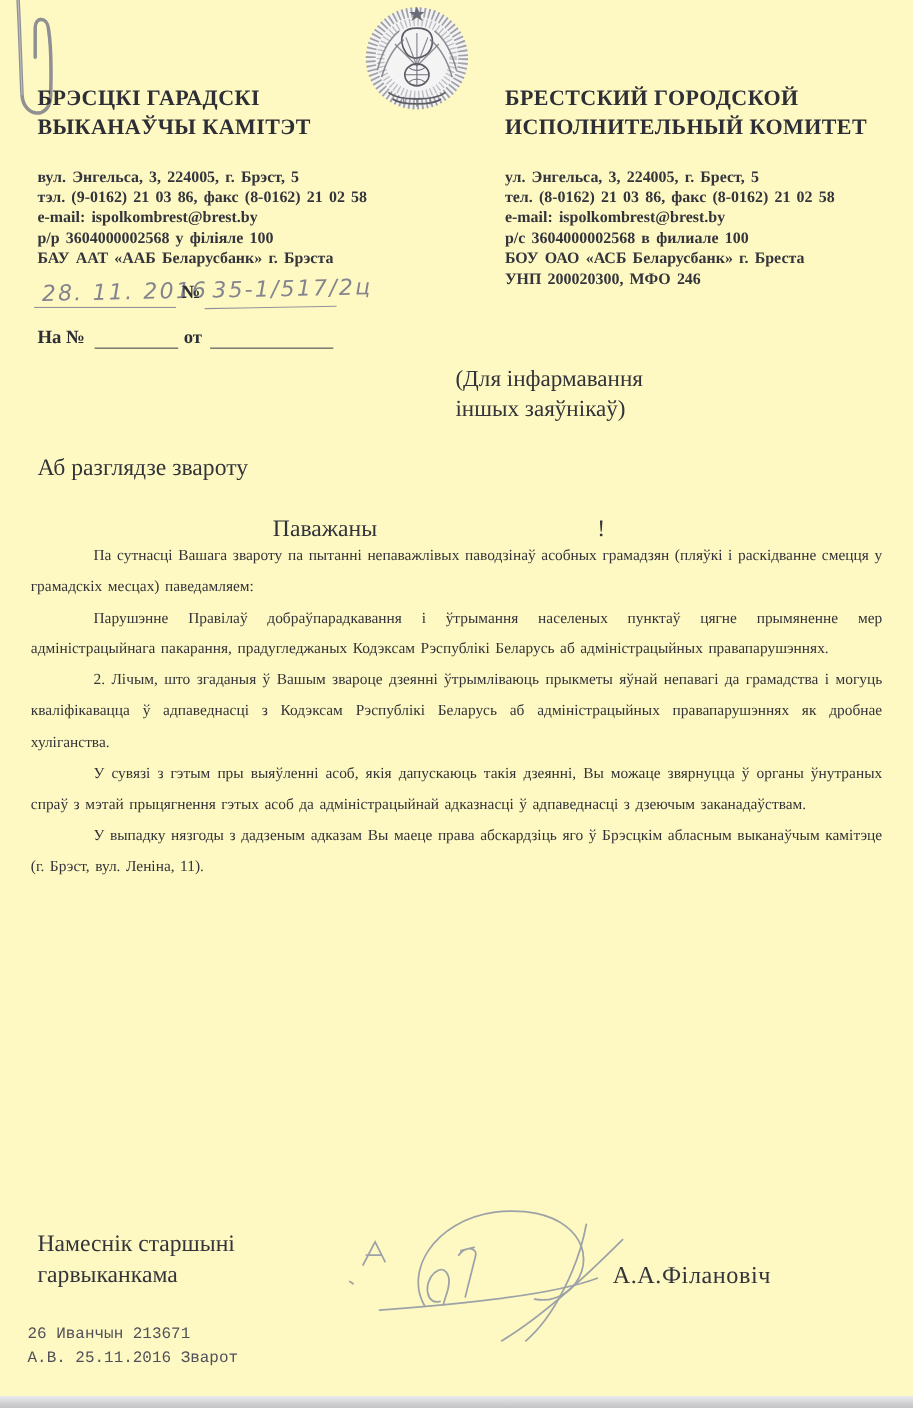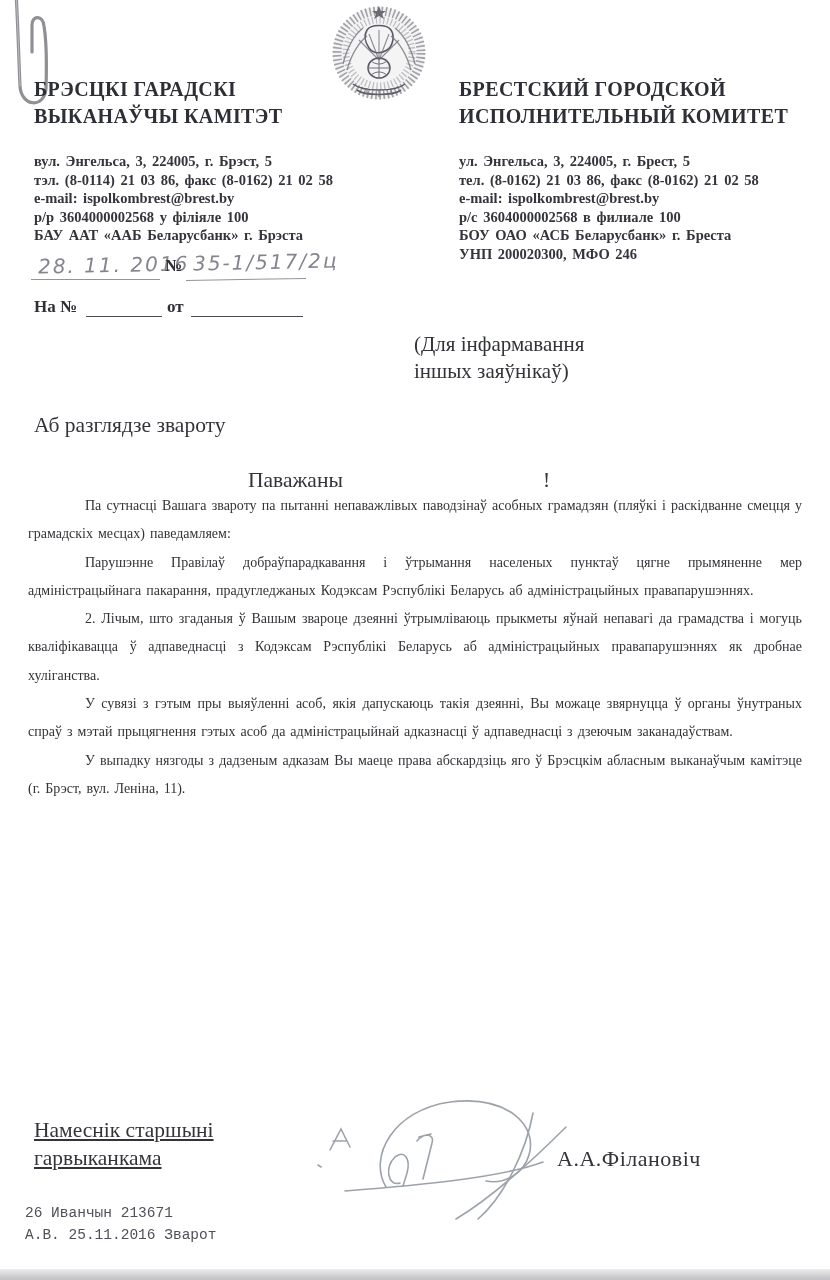--- a/index.html
+++ b/index.html
@@ -1,18 +1,18 @@
 <!DOCTYPE html>
 <html><head>
 <meta charset="utf-8">
 <style>
   html,body{margin:0;padding:0;background:#9a9a9e;}
   .page{
     position:relative;width:830px;height:1280px;margin:0 auto;
-    background:#ffffff;overflow:hidden;
+    background:#fef9c3;overflow:hidden;
     font-family:"Liberation Serif", serif;color:#333338;
   }
   .abs{position:absolute;}
   
   .lh-title{font-size:20px;font-weight:700;line-height:27px;color:#2e2f36;letter-spacing:.4px;}
   .lh-info{font-size:14.5px;font-weight:700;line-height:18.6px;color:#34353c;word-spacing:2px;margin-top:22px;}
   .lh-info div{white-space:nowrap;}
   
   .hand{
     font-family:"DejaVu Sans", sans-serif;font-style:italic;
@@ -78,21 +78,21 @@
     </svg>
   </div>
 
   <div class="abs" style="left:34px;top:76px;width:390px;">
     <div class="lh-title">
       <div>БРЭСЦКІ ГАРАДСКІ</div>
       <div>ВЫКАНАЎЧЫ КАМІТЭТ</div>
     </div>
     <div class="lh-info">
       <div>вул. Энгельса, 3, 224005, г. Брэст, 5</div>
-      <div>тэл. (8-0114) 21 03 86, факс (8-0162) 21 02 58</div>
+      <div>тэл. (9-0162) 21 03 86, факс (8-0162) 21 02 58</div>
       <div>e-mail: ispolkombrest@brest.by</div>
       <div>р/р 3604000002568 у філіяле 100</div>
       <div>БАУ ААТ «ААБ Беларусбанк» г. Брэста</div>
     </div>
   </div>
 
   <div class="abs" style="left:459px;top:76px;width:360px;">
     <div class="lh-title">
       <div>БРЕСТСКИЙ ГОРОДСКОЙ</div>
       <div>ИСПОЛНИТЕЛЬНЫЙ КОМИТЕТ</div>
@@ -135,21 +135,21 @@
   <div class="abs subject" style="left:34px;top:413px;">Аб разглядзе звароту</div>
 
   <div class="abs body-flow" style="left:28px;top:492px;">
     <p>Па сутнасці Вашага звароту па пытанні непаважлівых паводзінаў асобных грамадзян (пляўкі і раскідванне смецця у грамадскіх месцах) паведамляем:</p>
     <p>Парушэнне Правілаў добраўпарадкавання і ўтрымання населеных пунктаў цягне прымяненне мер адміністрацыйнага пакарання, прадугледжаных Кодэксам Рэспублікі Беларусь аб адміністрацыйных правапарушэннях.</p>
     <p>2. Лічым, што згаданыя ў Вашым звароце дзеянні ўтрымліваюць прыкметы яўнай непавагі да грамадства і могуць кваліфікавацца ў адпаведнасці з Кодэксам Рэспублікі Беларусь аб адміністрацыйных правапарушэннях як дробнае хуліганства.</p>
     <p>У сувязі з гэтым пры выяўленні асоб, якія дапускаюць такія дзеянні, Вы можаце звярнуцца ў органы ўнутраных спраў з мэтай прыцягнення гэтых асоб да адміністрацыйнай адказнасці ў адпаведнасці з дзеючым заканадаўствам.</p>
     <p>У выпадку нязгоды з дадзеным адказам Вы маеце права абскардзіць яго ў Брэсцкім абласным выканаўчым камітэце (г. Брэст, вул. Леніна, 11).</p>
   </div>
 
-  <div class="abs sig-pos" style="left:34px;top:1116px;text-decoration:underline;">
+  <div class="abs sig-pos" style="left:34px;top:1116px;">
     <div>Намеснік старшыні</div>
     <div>гарвыканкама</div>
   </div>
 
   <div class="abs" style="left:300px;top:1085px;">
     <svg width="290" height="135" viewBox="0 0 290 135">
       <g fill="none" stroke="#989ea6" stroke-width="1.6" stroke-linecap="round" opacity="0.95">
         <path d="M30,65 L41,44 L50,62 M33,56 L47,56"></path>
         <path d="M18,80 l3,2"></path>
         <path d="M100,98 C88,102 84,82 95,72 C104,65 111,73 107,88 L103,101"></path>

